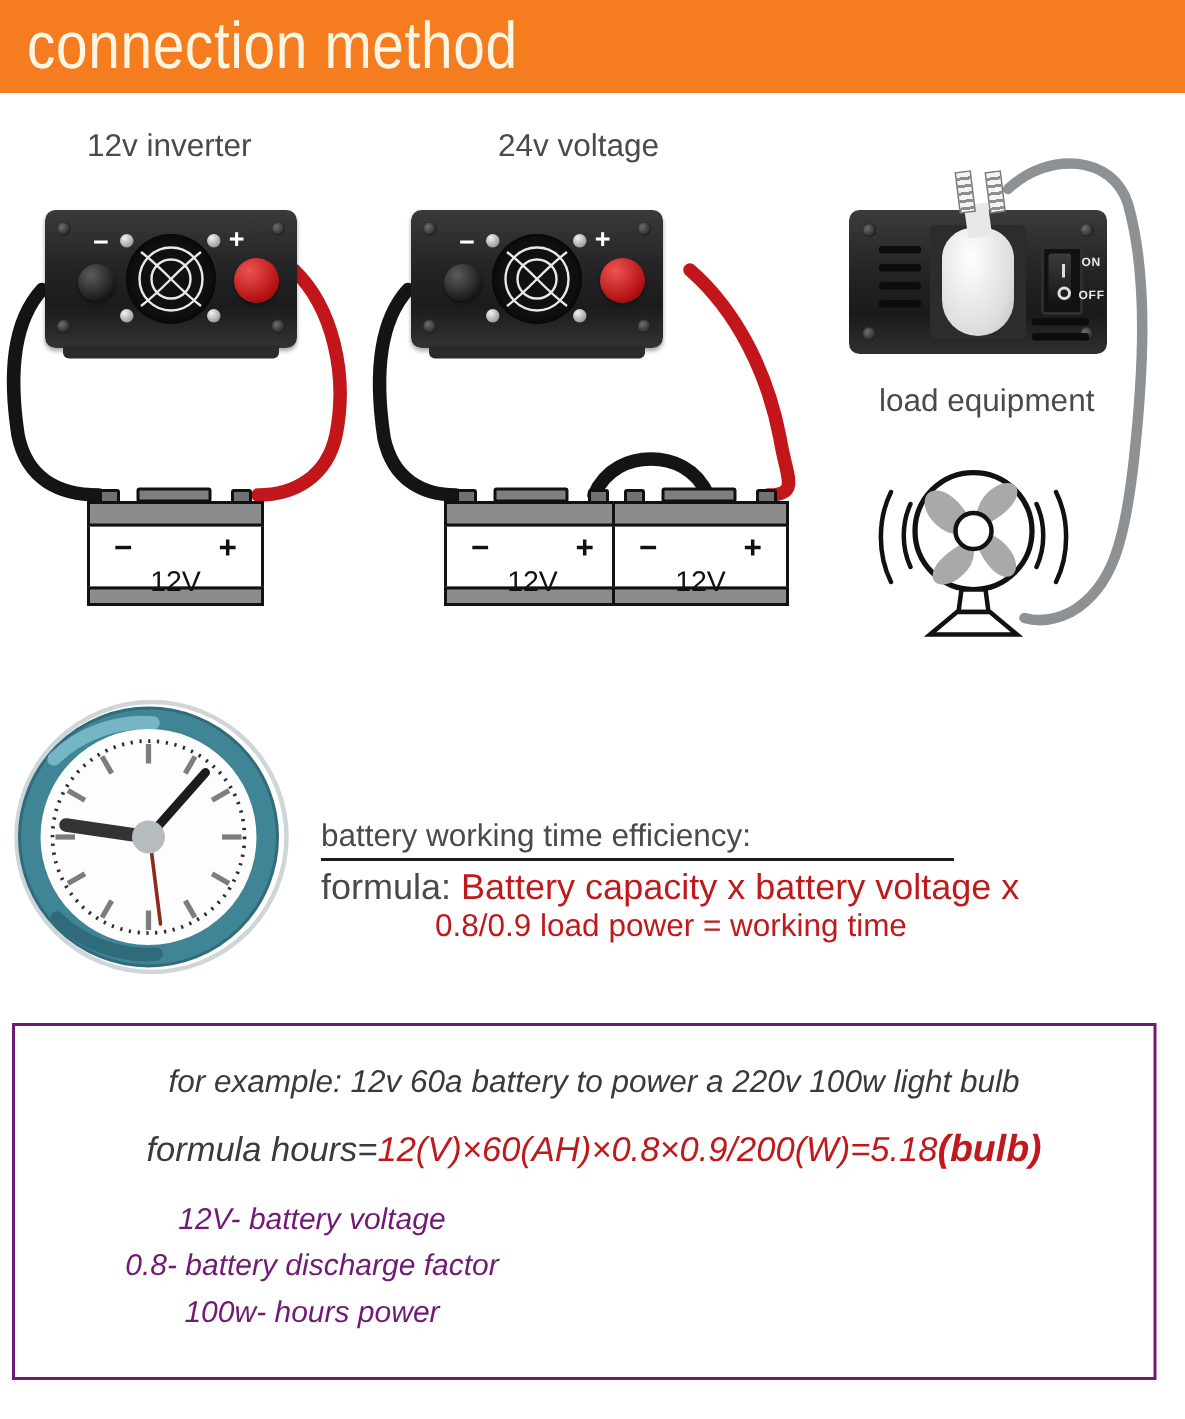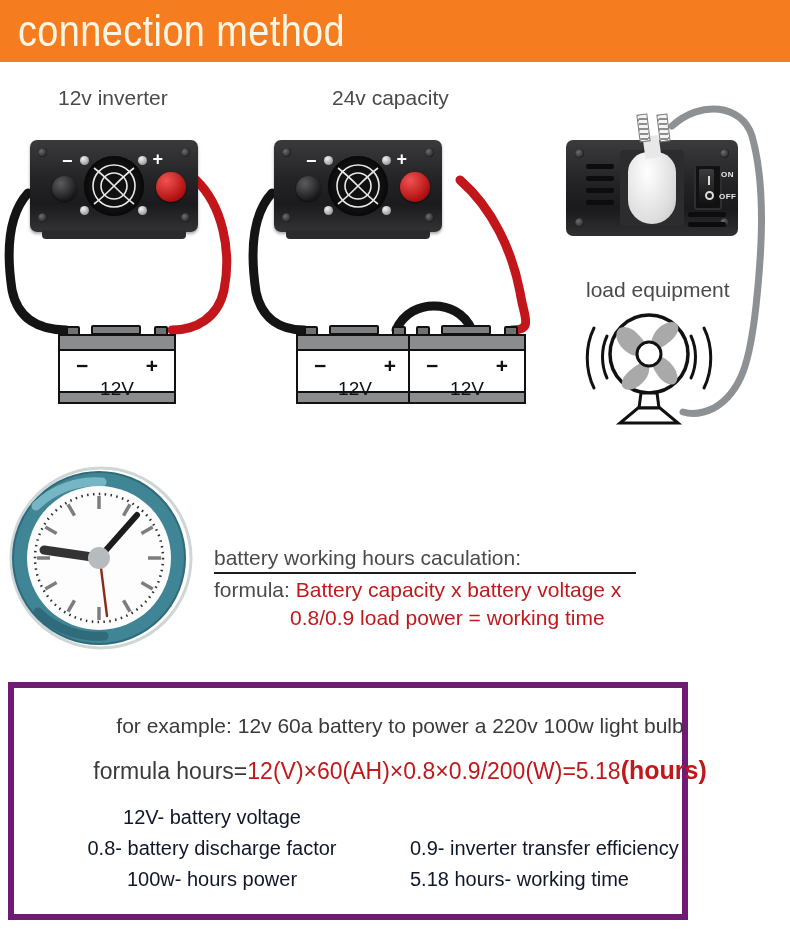--- a/index.html
+++ b/index.html
@@ -145,46 +145,46 @@
   .clock{position:absolute;left:6px;top:460px;width:196px;height:196px;}
   
   .calc-title{
     position:absolute;left:214px;top:546px;
     font-size:21px;color:#4a4a4a;white-space:nowrap;
   }
   .calc-rule{
     position:absolute;left:214px;top:572px;width:422px;height:2px;background:#1d1d1d;
   }
   .formula-l1{
-    position:absolute;left:214px;top:578px;font-size:21px;white-space:nowrap;color:#4a4a4a;
+    position:absolute;left:214px;top:578px;font-size:24px;white-space:nowrap;color:#4a4a4a;
   }
   .formula-l2{
     position:absolute;left:290px;top:606px;font-size:21px;white-space:nowrap;color:#c0191c;
   }
   .red{color:#c0191c;}
   
   .example-box{
-    position:absolute;left:8px;top:682px;width:680px;height:238px;
-    border:6px solid #701a75;box-sizing:border-box;background:#fff;
+    position:absolute;left:8px;top:682px;width:763px;height:238px;
+    border:2px solid #701a75;box-sizing:border-box;background:#fff;font-style:italic;
   }
   .ex-line1{
     position:absolute;left:0;top:26px;width:772px;text-align:center;
     font-size:21px;color:#3a3a3a;
   }
   .ex-line2{
     position:absolute;left:0;top:68px;width:772px;text-align:center;
     font-size:23px;color:#3a3a3a;white-space:nowrap;
   }
   .ex-line2 .red{font-size:23px;}
   .ex-hours{font-weight:700;font-size:25px;color:#c0191c;}
   .ex-grid{
     position:absolute;left:0;top:118px;width:772px;
   }
   .ex-row{display:flex;width:772px;margin-bottom:8px;}
-  .ex-cell{font-size:20px;color:#0f172a;white-space:nowrap;}
+  .ex-cell{font-size:20px;color:#701a75;white-space:nowrap;}
   .ex-c-left{width:396px;text-align:center;}
   .ex-c-right{width:376px;text-align:left;}
 </style>
 </head>
 <body>
 
 <div class="header">
   <div class="header-title">connection method</div>
 </div>
 
@@ -223,21 +223,21 @@
     </svg>
   </div>
   <div class="fan-bolt" style="left:50px;top:16px;"></div>
   <div class="fan-bolt" style="left:108px;top:16px;"></div>
   <div class="fan-bolt" style="left:50px;top:66px;"></div>
   <div class="fan-bolt" style="left:108px;top:66px;"></div>
   <div class="term-neg" style="left:22px;top:36px;"></div>
   <div class="term-pos" style="left:126px;top:32px;"></div>
 </div>
 
-<div class="lbl" style="left:332px;top:86px;">24v capacity</div>
+<div class="lbl" style="left:332px;top:86px;">24v voltage</div>
 
 <div class="inverter" style="left:274px;top:140px;">
   <div class="inv-foot"></div>
   <div class="screw" style="left:8px;top:8px;"></div>
   <div class="screw" style="right:8px;top:8px;"></div>
   <div class="screw" style="left:8px;bottom:10px;"></div>
   <div class="screw" style="right:8px;bottom:10px;"></div>
   <div class="inv-sign" style="left:32px;top:12px;">−</div>
   <div class="inv-sign" style="right:35px;top:10px;">+</div>
   <div class="fan-grille">
@@ -311,21 +311,21 @@
   <div class="rocker">
     <div class="rocker-face">
       <div class="rk-i"></div>
       <div class="rk-o"></div>
     </div>
   </div>
   <div class="sw-txt" style="left:155px;top:30px;">ON</div>
   <div class="sw-txt" style="left:153px;top:52px;">OFF</div>
 </div>
 
-<div class="lbl" style="left:586px;top:278px;">load equipment</div>
+<div class="lbl" style="left:586px;top:256px;">load equipment</div>
 
 <div class="fanicon">
   <svg width="150" height="134" viewBox="0 0 150 134">
 
     <path d="M14,36 C5,54 5,78 14,96" fill="none" stroke="#111" stroke-width="3" stroke-linecap="round"></path>
     <path d="M27,44 C21,57 21,73 27,86" fill="none" stroke="#111" stroke-width="3" stroke-linecap="round"></path>
 
     <path d="M124,36 C133,54 133,78 124,96" fill="none" stroke="#111" stroke-width="3" stroke-linecap="round"></path>
     <path d="M111,44 C117,57 117,73 111,86" fill="none" stroke="#111" stroke-width="3" stroke-linecap="round"></path>
 
@@ -369,38 +369,36 @@
 
     <line x1="93" y1="98" x2="38" y2="90" stroke="#333" stroke-width="9" stroke-linecap="round"></line>
 
     <line x1="93" y1="98" x2="131" y2="55" stroke="#1c1c1c" stroke-width="6" stroke-linecap="round"></line>
 
     <line x1="93" y1="92" x2="101" y2="156" stroke="#8c2b18" stroke-width="2.4" stroke-linecap="round"></line>
     <circle cx="93" cy="98" r="11" fill="#b6bcbe"></circle>
   </svg>
 </div>
 
-<div class="calc-title">battery working hours caculation:</div>
+<div class="calc-title">battery working time efficiency:</div>
 <div class="calc-rule"></div>
 <div class="formula-l1">
   <span>formula: </span><span class="red">Battery capacity x battery voltage x</span>
 </div>
 <div class="formula-l2">0.8/0.9 load power = working time</div>
 
 <div class="example-box">
   <div class="ex-line1">for example: 12v 60a battery to power a 220v 100w light bulb</div>
   <div class="ex-line2">
-    <span>formula hours=</span><span class="red">12(V)×60(AH)×0.8×0.9/200(W)=5.18</span><span class="ex-hours">(hours)</span>
+    <span>formula hours=</span><span class="red">12(V)×60(AH)×0.8×0.9/200(W)=5.18</span><span class="ex-hours">(bulb)</span>
   </div>
   <div class="ex-grid">
     <div class="ex-row">
       <div class="ex-cell ex-c-left">12V- battery voltage</div>
     </div>
     <div class="ex-row">
       <div class="ex-cell ex-c-left">0.8- battery discharge factor</div>
-      <div class="ex-cell ex-c-right">0.9- inverter transfer efficiency</div>
     </div>
     <div class="ex-row">
       <div class="ex-cell ex-c-left">100w- hours power</div>
-      <div class="ex-cell ex-c-right">5.18 hours- working time</div>
     </div>
   </div>
 </div>
 
 </body></html>

